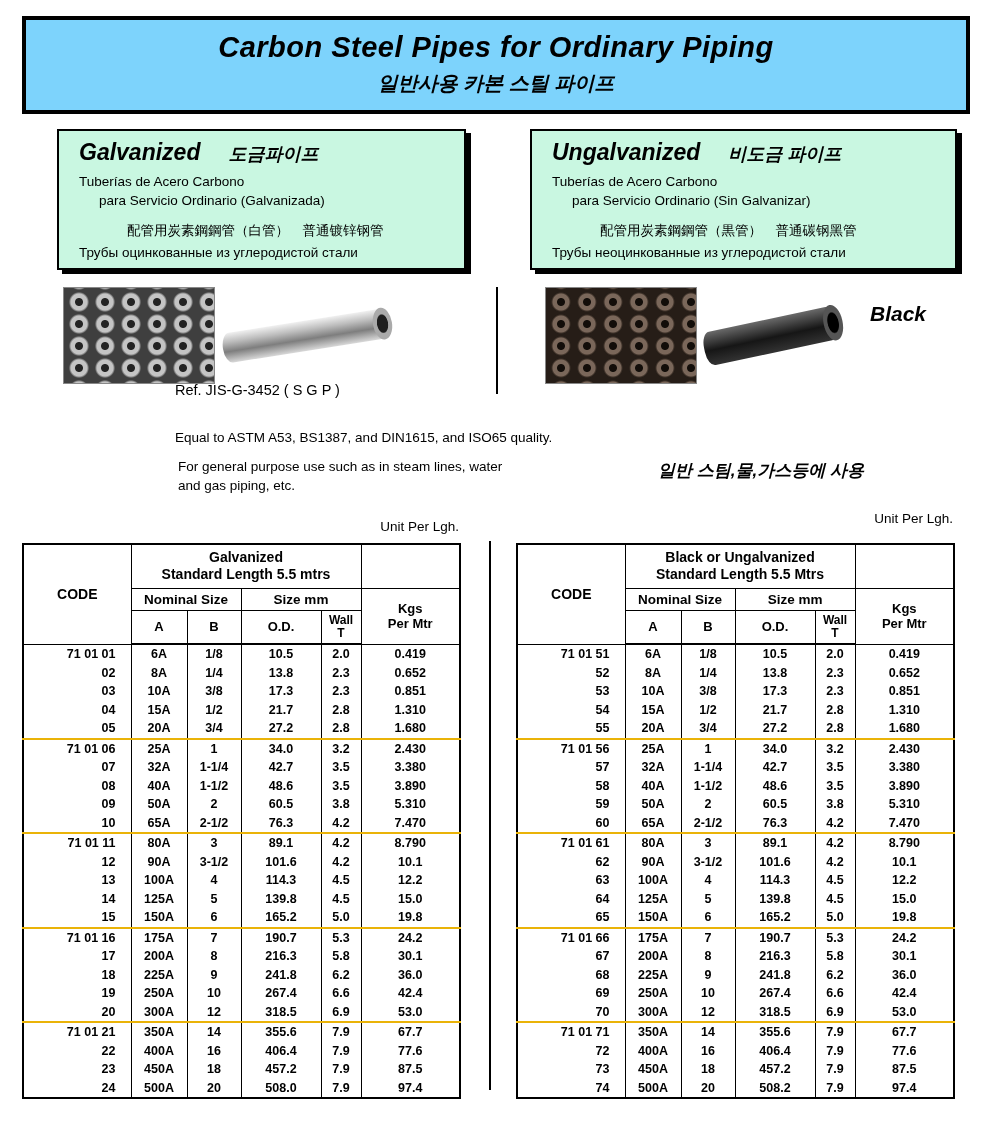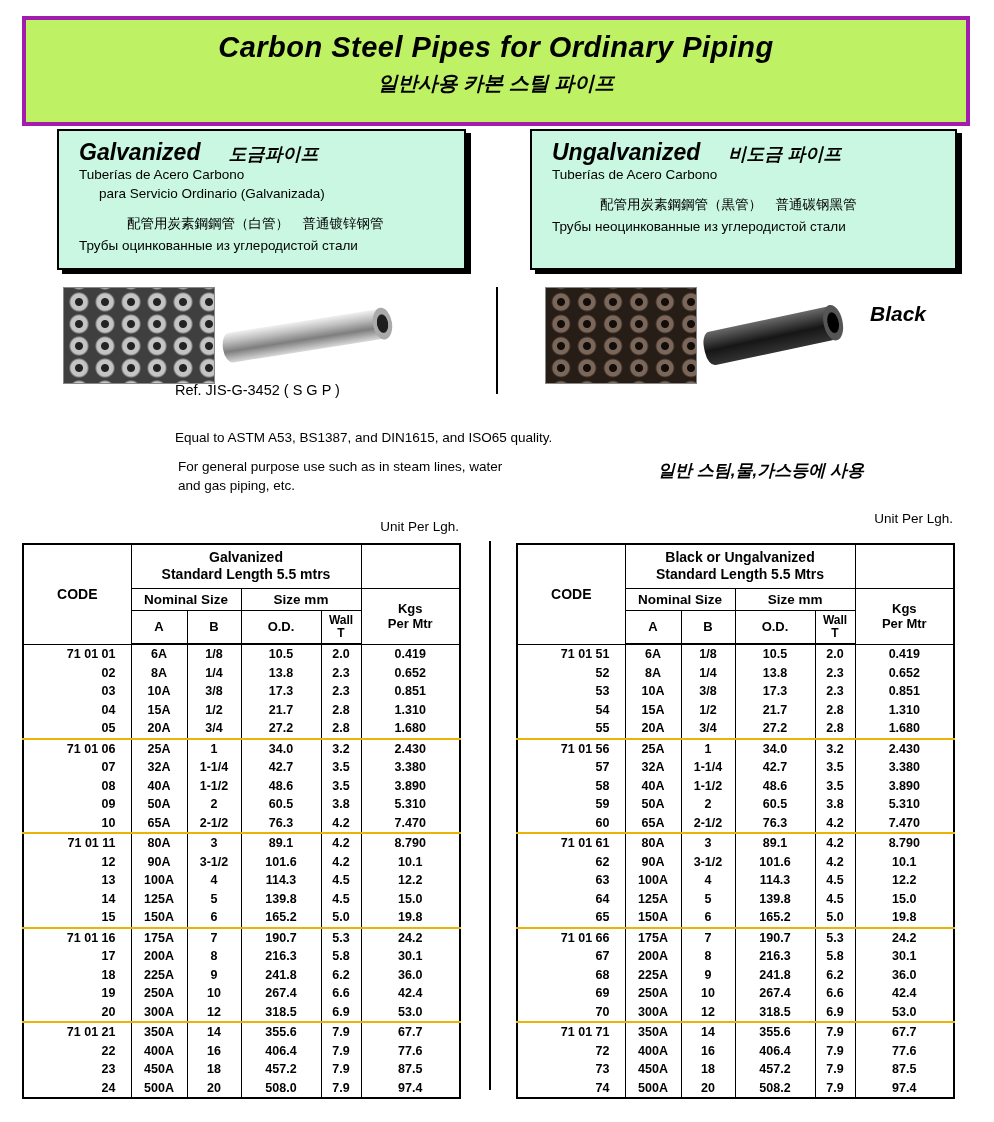--- a/index.html
+++ b/index.html
@@ -3,39 +3,39 @@
 <meta charset="utf-8">
 <style>
   html, body { margin:0; padding:0; background:#fff; }
   .page {
     position:relative; width:994px; height:1122px; background:#ffffff;
     font-family:"Liberation Sans","DejaVu Sans",sans-serif; color:#000; overflow:hidden;
   }
 
   
   .banner {
-    position:absolute; left:22px; top:16px; width:948px; height:110px;
-    background:#bef264; border:4px solid #a21caf; box-sizing:border-box; text-align:center;
+    position:absolute; left:22px; top:16px; width:948px; height:98px;
+    background:#7dd3fc; border:4px solid #000000; box-sizing:border-box; text-align:center;
   }
   .banner-title { padding-top:11px; font-size:29px; font-weight:bold; font-style:italic; letter-spacing:0.5px; }
   .banner-sub   { padding-top:6px; font-size:20px; font-weight:bold; font-style:italic; }
 
   
   .section-box {
     position:absolute; top:129px; height:141px; background:#c9f7e1;
     border:2px solid #000; box-shadow:5px 4px 0 #000; box-sizing:border-box;
     padding:8px 8px 0 20px;
   }
   .section-0 { left:57px; width:409px; }
   .section-1 { left:530px; width:427px; }
   .section-title-row { display:flex; align-items:baseline; gap:28px; font-weight:bold; font-style:italic; }
   .section-title { font-size:23px; }
   .section-title-kr { font-size:18px; }
   .desc { font-size:13.5px; line-height:17px; }
-  .desc-es-1 { }
+  .desc-es-1 { margin-top:7px; }
   .desc-es-2 { margin-top:2px;margin-left:20px; }
   .desc-zh   { margin-top:13px;padding-left:48px; }
   .desc-ru   { margin-top:5px; }
 
   
   .bundle {
     position:absolute; width:152px; height:97px; border:1px solid #888; box-sizing:border-box;
     background-color:#3f3f3f;
     background-image:radial-gradient(circle, #232323 3.5px, #c4c4c4 4.5px 8px, #8a8a8a 9px, #454545 10px, rgba(0,0,0,0) 10.5px);
     background-size:26px 22px; background-position:2px 3px;
@@ -125,20 +125,21 @@
     <div class="desc desc-zh">配管用炭素鋼鋼管（白管）　普通镀锌钢管</div>
     <div class="desc desc-ru">Трубы оцинкованные из углеродистой стали</div>
   </div>
 
   <div class="section-box section-1">
     <div class="section-title-row">
       <span class="section-title">Ungalvanized</span>
       <span class="section-title-kr">비도금 파이프</span>
     </div>
     <div class="desc desc-es-1">Tuberías de Acero Carbono</div>
+    <div class="desc desc-es-2">para Servicio Ordinario (Sin Galvanizar)</div>
     <div class="desc desc-zh">配管用炭素鋼鋼管（黒管）　普通碳钢黑管</div>
     <div class="desc desc-ru">Трубы неоцинкованные из углеродистой стали</div>
   </div>
 
   <div class="bundle bundle-galv"></div>
   <div class="single-pipe single-galv">
     <div class="shaft"></div>
   </div>
   <div class="img-divider"></div>
   <div class="bundle bundle-black"></div>

